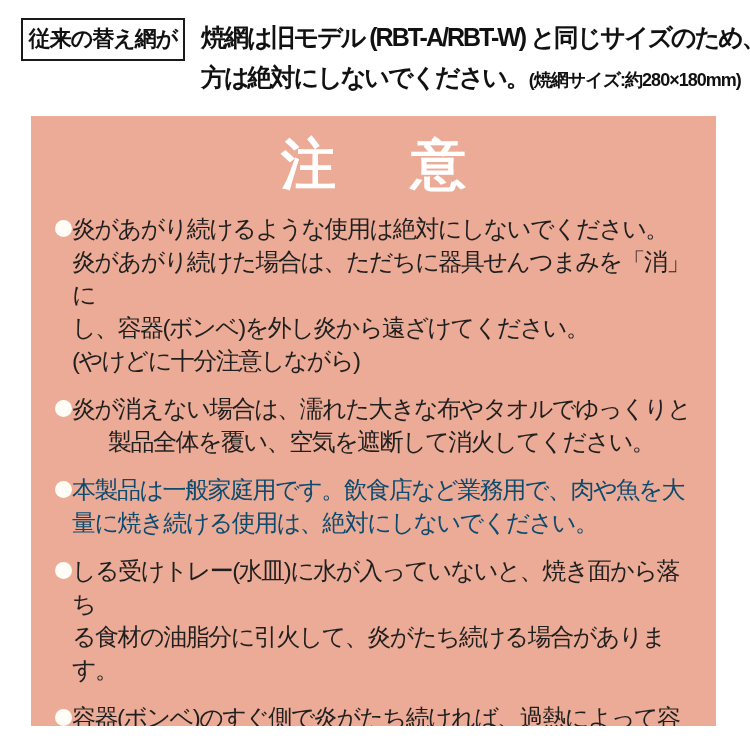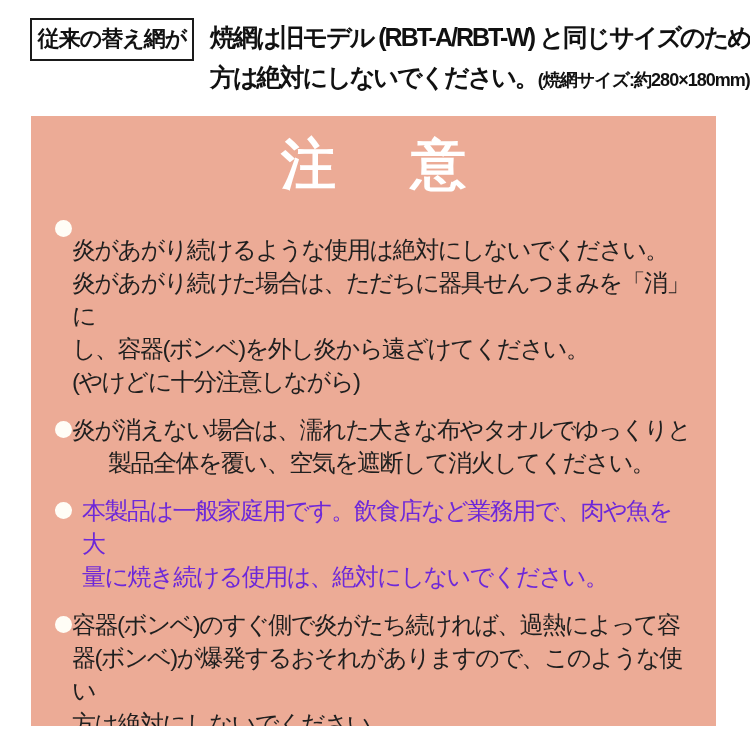--- a/index.html
+++ b/index.html
@@ -9,21 +9,21 @@
   }
   body {
     width: 750px;
     height: 750px;
     background: #ffffff;
     font-family: "Liberation Sans", "DejaVu Sans", sans-serif;
   }
   .header {
     display: flex;
     align-items: flex-start;
-    padding: 16px 8px 0 30px;
+    padding: 16px 8px 0 21px;
     gap: 16px;
   }
   .badge-box {
     border: 2px solid #1a1a1a;
     width: 164px;
     box-sizing: border-box;
     flex: 0 0 164px;
     text-align: center;
     padding: 5px 0 7px;
     font-size: 22px;
@@ -100,34 +100,39 @@
     <div>焼網は旧モデル (RBT-A/RBT-W) と同じサイズのため、</div>
     <div><span>方は絶対にしないでください。</span><span class="note">(焼網サイズ:約280×180mm)</span></div>
   </div>
 </div>
 
 <div class="caution" style="background: rgb(236, 171, 150);">
   <div class="caution-title" style="color: rgb(255, 255, 255);">注　意</div>
   <div class="caution-list">
       <div class="caution-item">
         <span class="bullet" style="background: rgb(255, 253, 246);"></span>
-        <div class="caution-text" style="color: rgb(31, 31, 31); margin-top: 21px;">炎があがり続けるような使用は絶対にしないでください。
+        <div class="caution-text" style="color: rgb(31, 31, 31);">炎があがり続けるような使用は絶対にしないでください。
 炎があがり続けた場合は、ただちに器具せんつまみを「消」に
 し、容器(ボンベ)を外し炎から遠ざけてください。
 (やけどに十分注意しながら)</div>
       </div>
       <div class="caution-item">
         <span class="bullet" style="background: rgb(255, 253, 246);"></span>
         <div class="caution-text" style="color: rgb(31, 31, 31); text-align: center;">炎が消えない場合は、濡れた大きな布やタオルでゆっくりと
 製品全体を覆い、空気を遮断して消火してください。</div>
       </div>
       <div class="caution-item">
         <span class="bullet" style="background: rgb(255, 253, 246);"></span>
-        <div class="caution-text" style="color: #6d28d9; margin-left: 10px;">本製品は一般家庭用です。飲食店など業務用で、肉や魚を大
+        <div class="caution-text" style="color: #0c4a6e;">本製品は一般家庭用です。飲食店など業務用で、肉や魚を大
 量に焼き続ける使用は、絶対にしないでください。</div>
+      </div>
+      <div class="caution-item">
+        <span class="bullet" style="background: rgb(255, 253, 246);"></span>
+        <div class="caution-text" style="color: rgb(31, 31, 31);">しる受けトレー(水皿)に水が入っていないと、焼き面から落ち
+る食材の油脂分に引火して、炎がたち続ける場合があります。</div>
       </div>
       <div class="caution-item">
         <span class="bullet" style="background: rgb(255, 253, 246);"></span>
         <div class="caution-text" style="color: rgb(31, 31, 31);">容器(ボンベ)のすぐ側で炎がたち続ければ、過熱によって容
 器(ボンベ)が爆発するおそれがありますので、このような使い
 方は絶対にしないでください。</div>
       </div>
     </div>
 </div>
 

